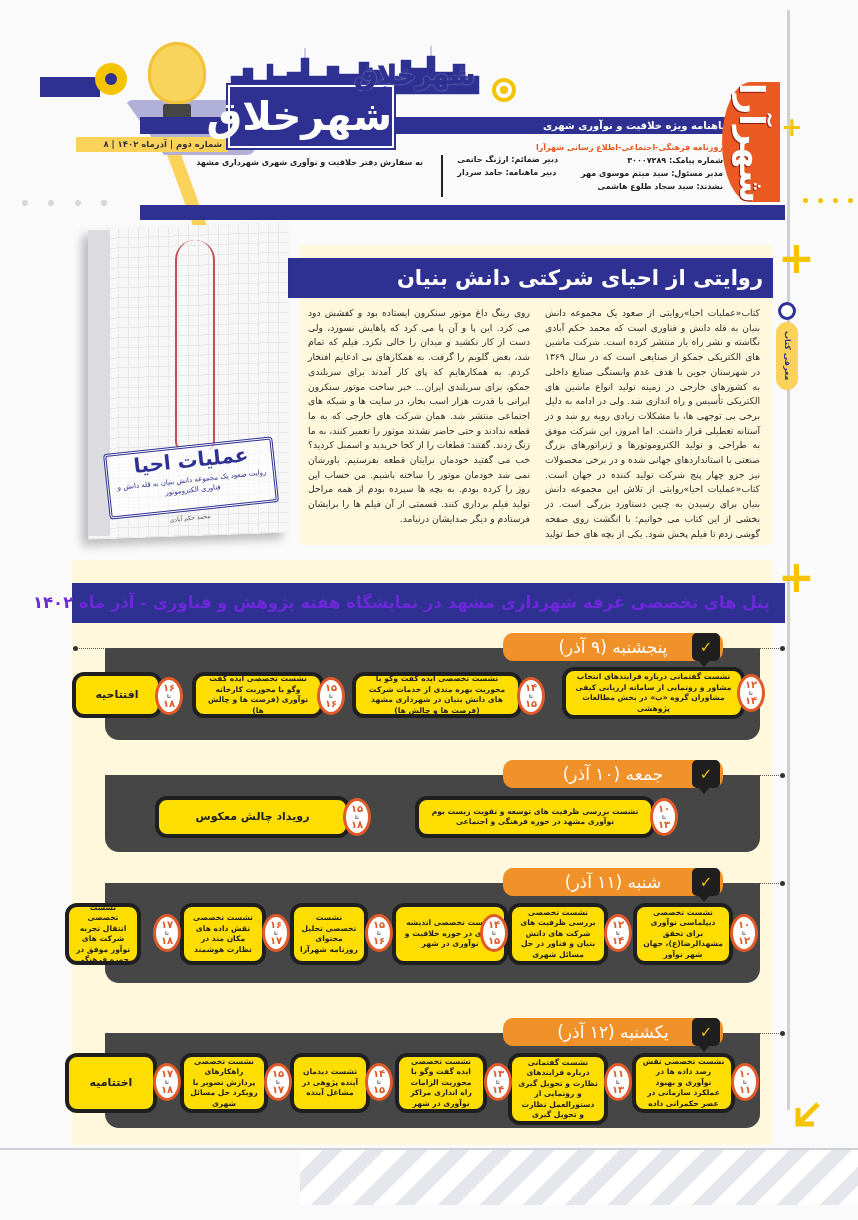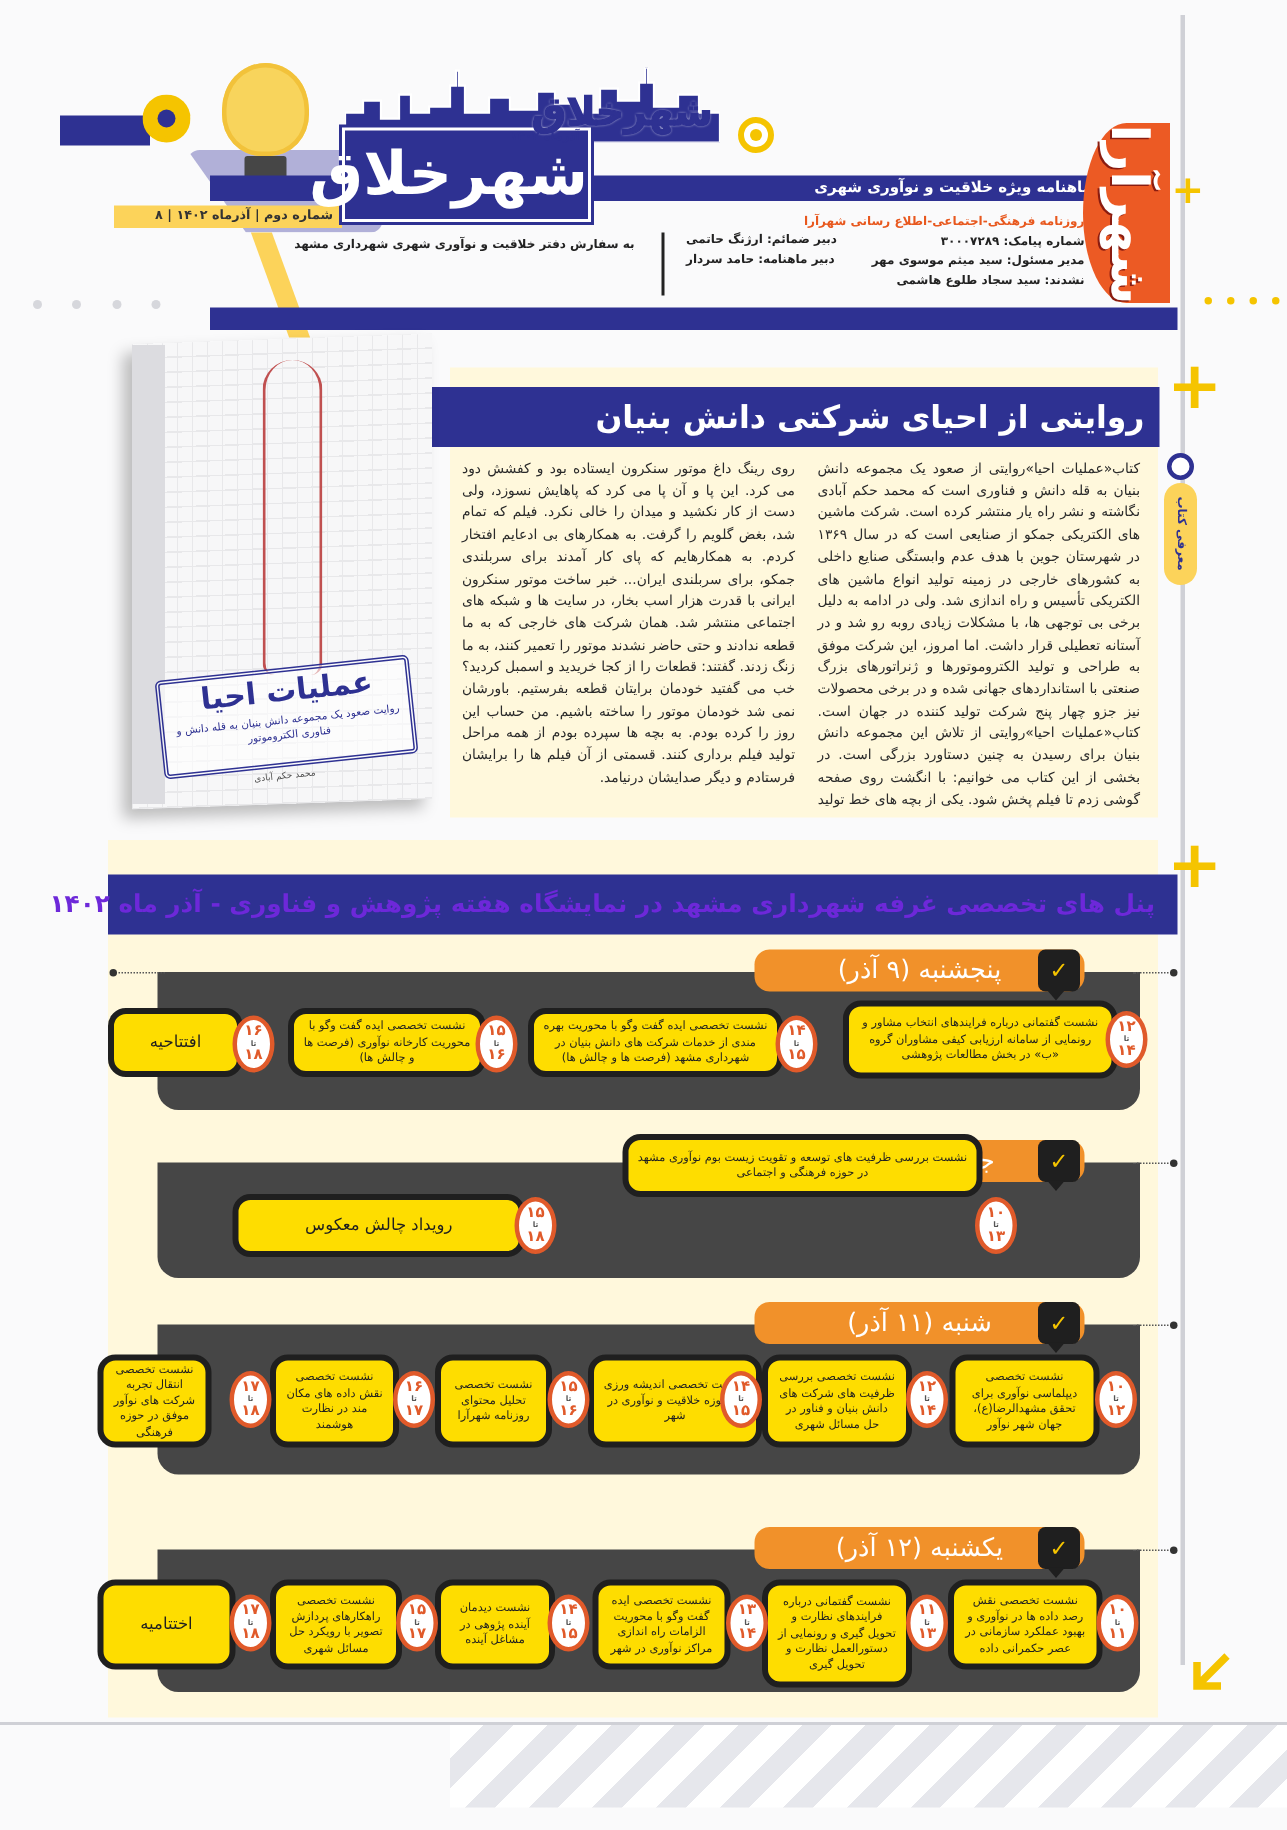--- a/index.html
+++ b/index.html
@@ -59,21 +59,21 @@
 .s2-title-bar{position:absolute;left:72px;top:583px;width:713px;height:40px;background:#2e3192}
 .s2-title{position:absolute;right:88px;top:583px;height:40px;line-height:40px;font-size:16.5px;font-weight:bold;color:#6d28d9;white-space:nowrap}
 .day-panel{position:absolute;background:#464646;border-radius:0 0 14px 14px}
 .day-pill{position:absolute;height:28px;background:#f1912a;border-radius:10px 10px 10px 10px;color:#fff;font-size:17px;line-height:28px;text-align:center}
 .check{position:absolute;width:28px;height:28px;background:#1f1f1f;border-radius:5px;color:#f5c400;font-size:15px;text-align:center;line-height:28px;font-weight:bold}
 .check::after{content:"";position:absolute;left:6px;bottom:-6px;border-left:6px solid transparent;border-right:6px solid transparent;border-top:7px solid #1f1f1f}
 .dline{position:absolute;height:0;border-top:1.5px dotted #555}
 .dline::before{content:"";position:absolute;top:-3.5px;width:5px;height:5px;border-radius:50%;background:#333}
 .dline.r::before{right:-2px}
 .dline.l::before{left:-2px}
-.card{position:absolute;background:#fedd00;border:4px solid #1f1f1f;border-radius:12px;font-size:7.6px;font-weight:normal;line-height:10.5px;text-align:center;display:flex;align-items:center;justify-content:center;padding:3px 6px;color:#1f1f1f}
+.card{position:absolute;background:#fedd00;border:4px solid #1f1f1f;border-radius:12px;font-size:7.6px;font-weight:bold;line-height:10.5px;text-align:center;display:flex;align-items:center;justify-content:center;padding:3px 6px;color:#1f1f1f}
 .card.big{font-size:11px}
 .time{position:absolute;width:28px;height:38px;border-radius:50%;background:#fff;border:3px solid #e05a2a;color:#e05a2a;font-size:10px;font-weight:bold;text-align:center;line-height:10px;display:flex;flex-direction:column;justify-content:center;direction:ltr}
 .time .ta{font-size:5px;color:#555;line-height:6px}
 .arrow-down{position:absolute;left:792px;top:1100px;width:30px;height:30px}
 </style>
 </head>
 <body>
 
 <div class="page"></div>
 <div class="vline"></div>
@@ -173,21 +173,21 @@
     <span>۱۶</span>
     <span class="ta">تا</span>
     <span>۱۸</span>
   </div>
 
 <div class="day-panel" style="left:105px;top:775px;width:655px;height:77px"></div>
 <div class="dline r" style="left:755px;top:775px;width:28px"></div>
 <div class="day-pill" style="left:503px;top:760px;width:220px">جمعه (۱۰ آذر)</div>
 <div class="check" style="left:692px;top:760px">✓</div>
 
-<div class="card" style="left:415px;top:756px;width:240px;height:42px">نشست بررسی ظرفیت های توسعه و تقویت زیست بوم نوآوری مشهد در حوزه فرهنگی و اجتماعی</div>
+<div class="card" style="left:415px;top:796px;width:240px;height:42px">نشست بررسی ظرفیت های توسعه و تقویت زیست بوم نوآوری مشهد در حوزه فرهنگی و اجتماعی</div>
 <div class="time" style="left:650px;top:798px">
     <span>۱۰</span>
     <span class="ta">تا</span>
     <span>۱۳</span>
   </div>
 
 <div class="card big" style="left:155px;top:796px;width:195px;height:42px">رویداد چالش معکوس</div>
 <div class="time" style="left:343px;top:798px">
     <span>۱۵</span>
     <span class="ta">تا</span>

